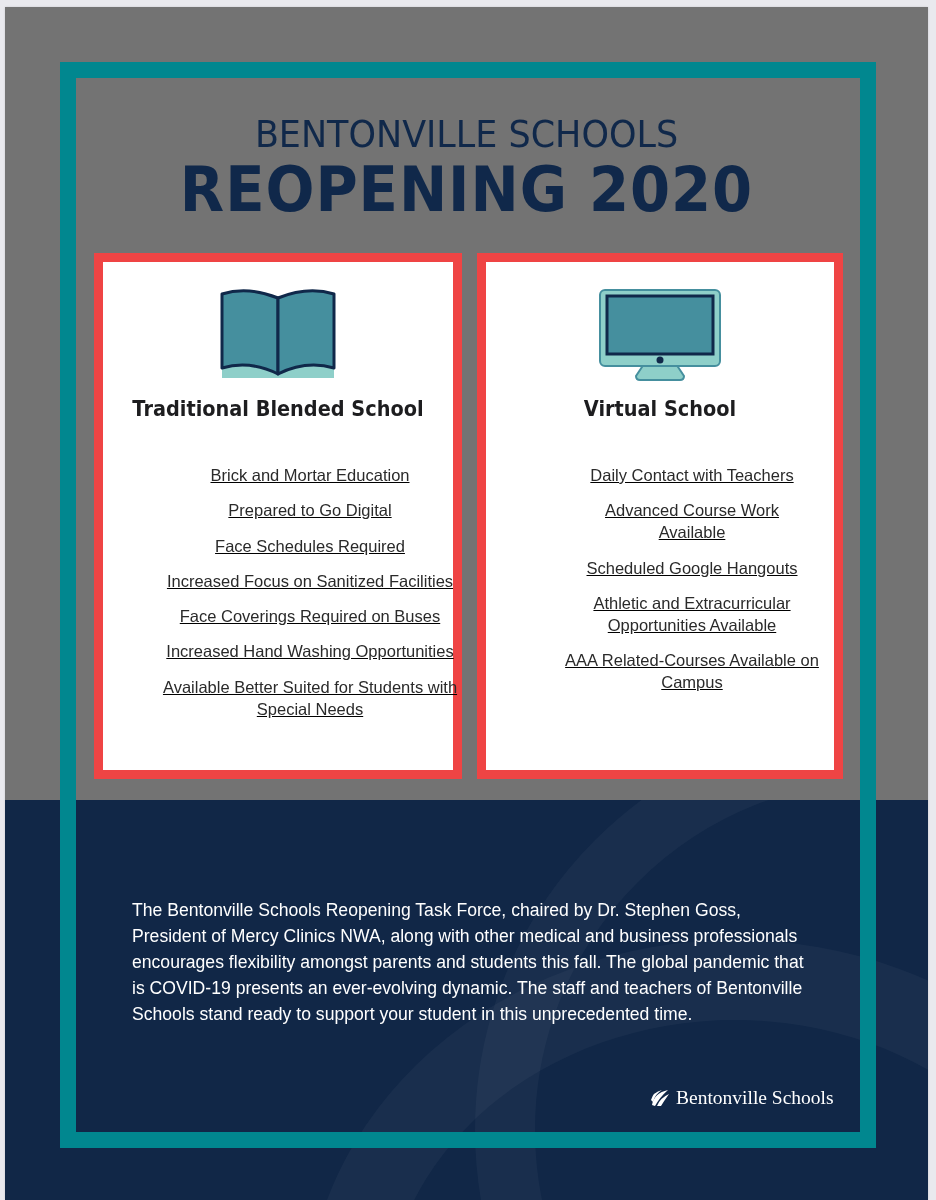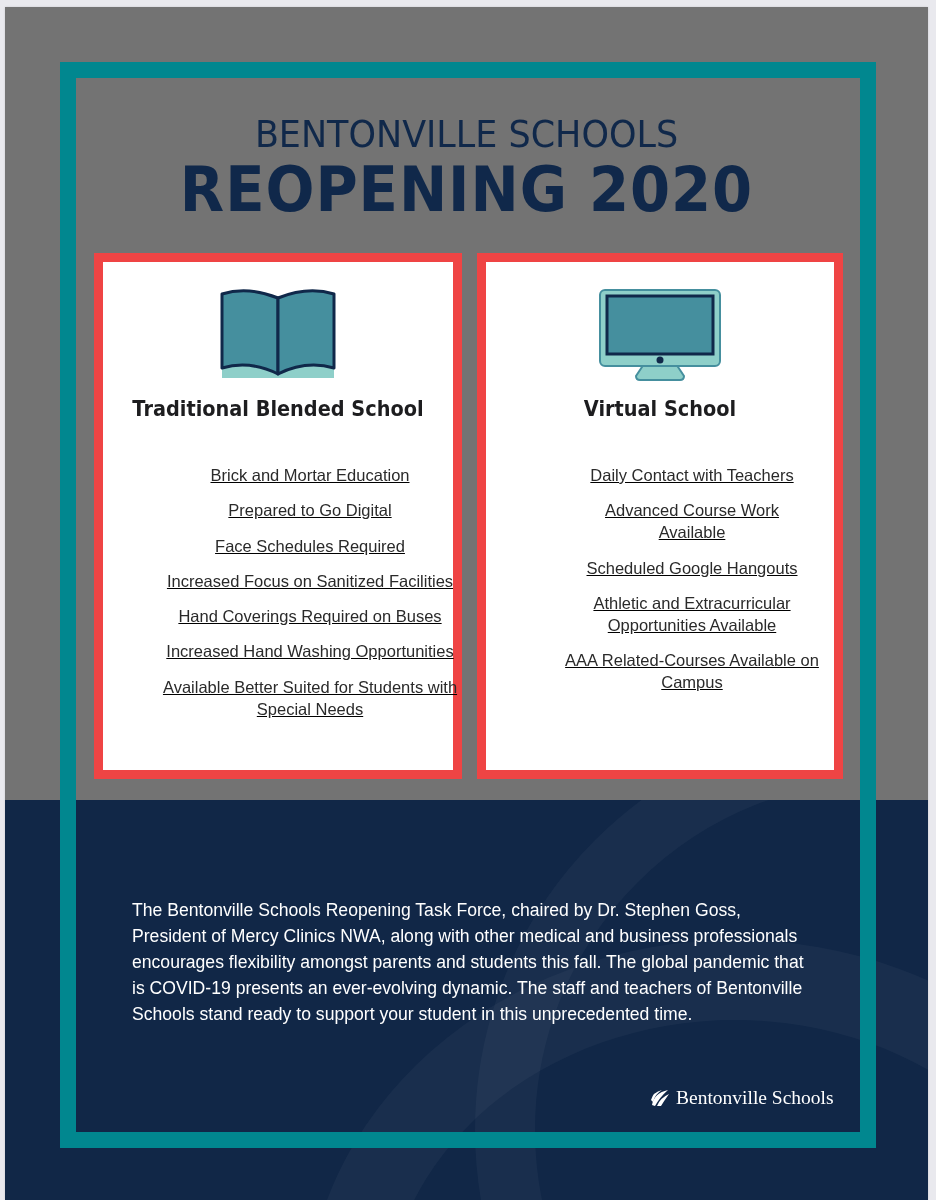--- a/index.html
+++ b/index.html
@@ -96,21 +96,21 @@
         <path d="M4,6 Q30,-2 60,10 L60,86 Q32,72 4,80 Z" fill="#458f9e" stroke="#10284a" stroke-width="3" stroke-linejoin="round"></path>
         <path d="M116,6 Q90,-2 60,10 L60,86 Q88,72 116,80 Z" fill="#458f9e" stroke="#10284a" stroke-width="3" stroke-linejoin="round"></path>
       </svg>
     </div>
     <h2>Traditional Blended School</h2>
     <ul>
       <li>Brick and Mortar Education</li>
       <li>Prepared to Go Digital</li>
       <li>Face Schedules Required</li>
       <li>Increased Focus on Sanitized Facilities</li>
-      <li>Hand Coverings Required on Buses</li>
+      <li>Face Coverings Required on Buses</li>
       <li>Increased Hand Washing Opportunities</li>
       <li style="padding:0 14px;">Available Better Suited for Students with Special Needs</li>
     </ul>
   </div>
 
   <div class="card right">
     <div class="icon-wrap">
       <svg width="124" height="94" viewBox="0 0 124 94">
         <path d="M46,76 L78,76 L86,88 Q86,92 82,92 L42,92 Q38,92 38,88 Z" fill="#8ecfc9" stroke="#458f9e" stroke-width="2"></path>
         <rect x="2" y="2" width="120" height="76" rx="5" fill="#8ecfc9" stroke="#458f9e" stroke-width="2"></rect>

